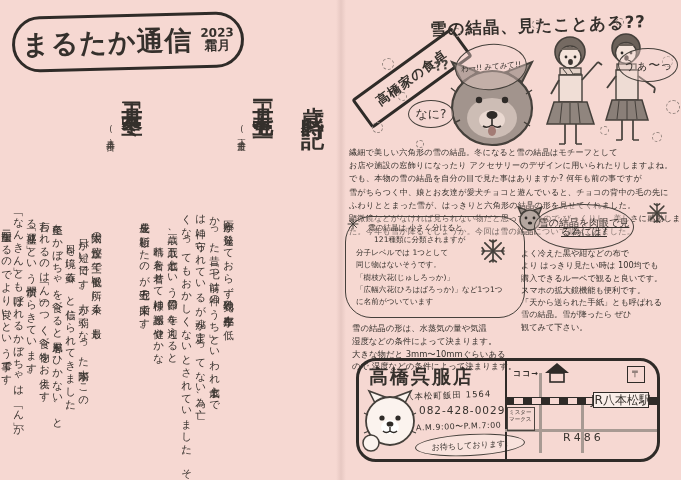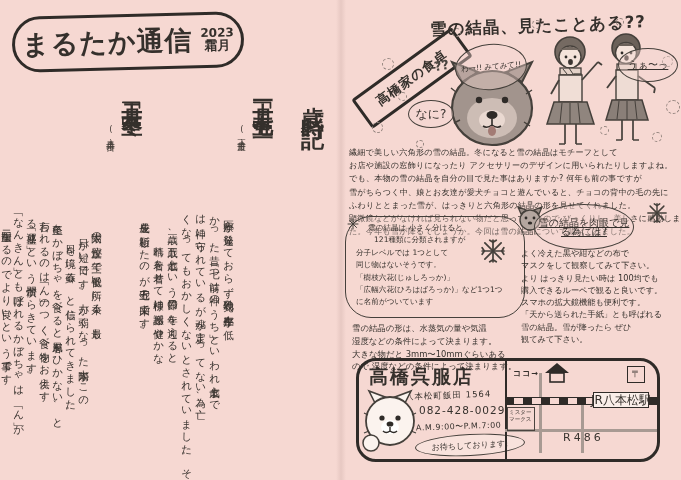--- a/index.html
+++ b/index.html
@@ -153,21 +153,21 @@
     <path d="M100 48 L117 60 M117 60 l-1 5" stroke="#45403b" stroke-width="1.8" fill="none"></path>
     <path d="M78 48 l-9 12" stroke="#45403b" stroke-width="1.8" fill="none"></path>
     <path d="M74 72 h30 l6 20 h-42 z" fill="#8a7f78" stroke="#45403b" stroke-width="1.5"></path>
     <path d="M81 73 l-2 18 M89 73 v19 M97 73 l2 18" stroke="#45403b" stroke-width="1" fill="none"></path>
     <path d="M84 92 v20 M95 92 v20 M84 112 h-6 M95 112 h6" stroke="#45403b" stroke-width="1.7" fill="none"></path>
   </svg>
 
   <div class="qmarks">??</div>
 
   <div class="bubble" style="left:455px;top:44px;width:66px;height:40px;font-size:7.5px;transform:rotate(-5deg);padding:2px;">わー!! みてみて!!</div>
-  <div class="bubble" style="left:618px;top:48px;width:58px;height:32px;font-size:10px;text-decoration:underline;">うぁ〜っ</div>
+  <div class="bubble" style="left:618px;top:48px;width:58px;height:32px;font-size:12px;">うぁ〜っ</div>
   <div class="bubble" style="left:408px;top:100px;width:44px;height:26px;font-size:12px;">なに?</div>
 
   <div class="hlines" style="left:349px;top:146px">
     <div class="il">繊細で美しい六角形の雪の結晶。冬になると雪の結晶はモチーフとして</div>
     <div class="il">お店や施設の窓飾りになったり アクセサリーのデザインに用いられたりしますよね。</div>
     <div class="il">でも、本物の雪の結晶を自分の目で見た事はありますか? 何年も前の事ですが</div>
     <div class="il">雪がちらつく中、娘とお友達が愛犬チョコと遊んでいると、チョコの背中の毛の先に</div>
     <div class="il">ふわりととまった雪が、はっきりと六角形の結晶の形を見せてくれました。</div>
     <div class="il">顕微鏡などがなければ見られない物だと思っていたので びっくりし、美しさに感動しまし</div>
     <div class="il">た。今年も雪が降るでしょうか。今回は雪の結晶について調べてみました。</div>
@@ -221,21 +221,20 @@
     <g stroke="#45403b" stroke-width="1.6" stroke-linecap="round" fill="none">
       <line x1="12" y1="2" x2="12" y2="22"></line>
         <line x1="2" y1="12" x2="22" y2="12"></line>
       <line x1="4.5" y1="4.5" x2="19.5" y2="19.5"></line>
         <line x1="19.5" y1="4.5" x2="4.5" y2="19.5"></line>
       <path d="M12 4 l-3 -2 M12 4 l3 -2 M12 20 l-3 2 M12 20 l3 2"></path>
     </g>
   </svg>
   <div class="hlines" style="left:521px;top:247px">
     <div class="rl">よく冷えた黒や紺などの布で</div>
-    <div class="rl">マスクをして観察してみて下さい。</div>
     <div class="rl">より はっきり見たい時は 100均でも</div>
     <div class="rl">購入できるルーペで観ると良いです。</div>
     <div class="rl">スマホの拡大鏡機能も便利です。</div>
     <div class="rl">「天から送られた手紙」とも呼ばれる</div>
     <div class="rl">雪の結晶。雪が降ったら ぜひ</div>
     <div class="rl">観てみて下さい。</div>
   </div>
 
   <div class="shopbox">
     <div class="shop-name">高橋呉服店</div>

